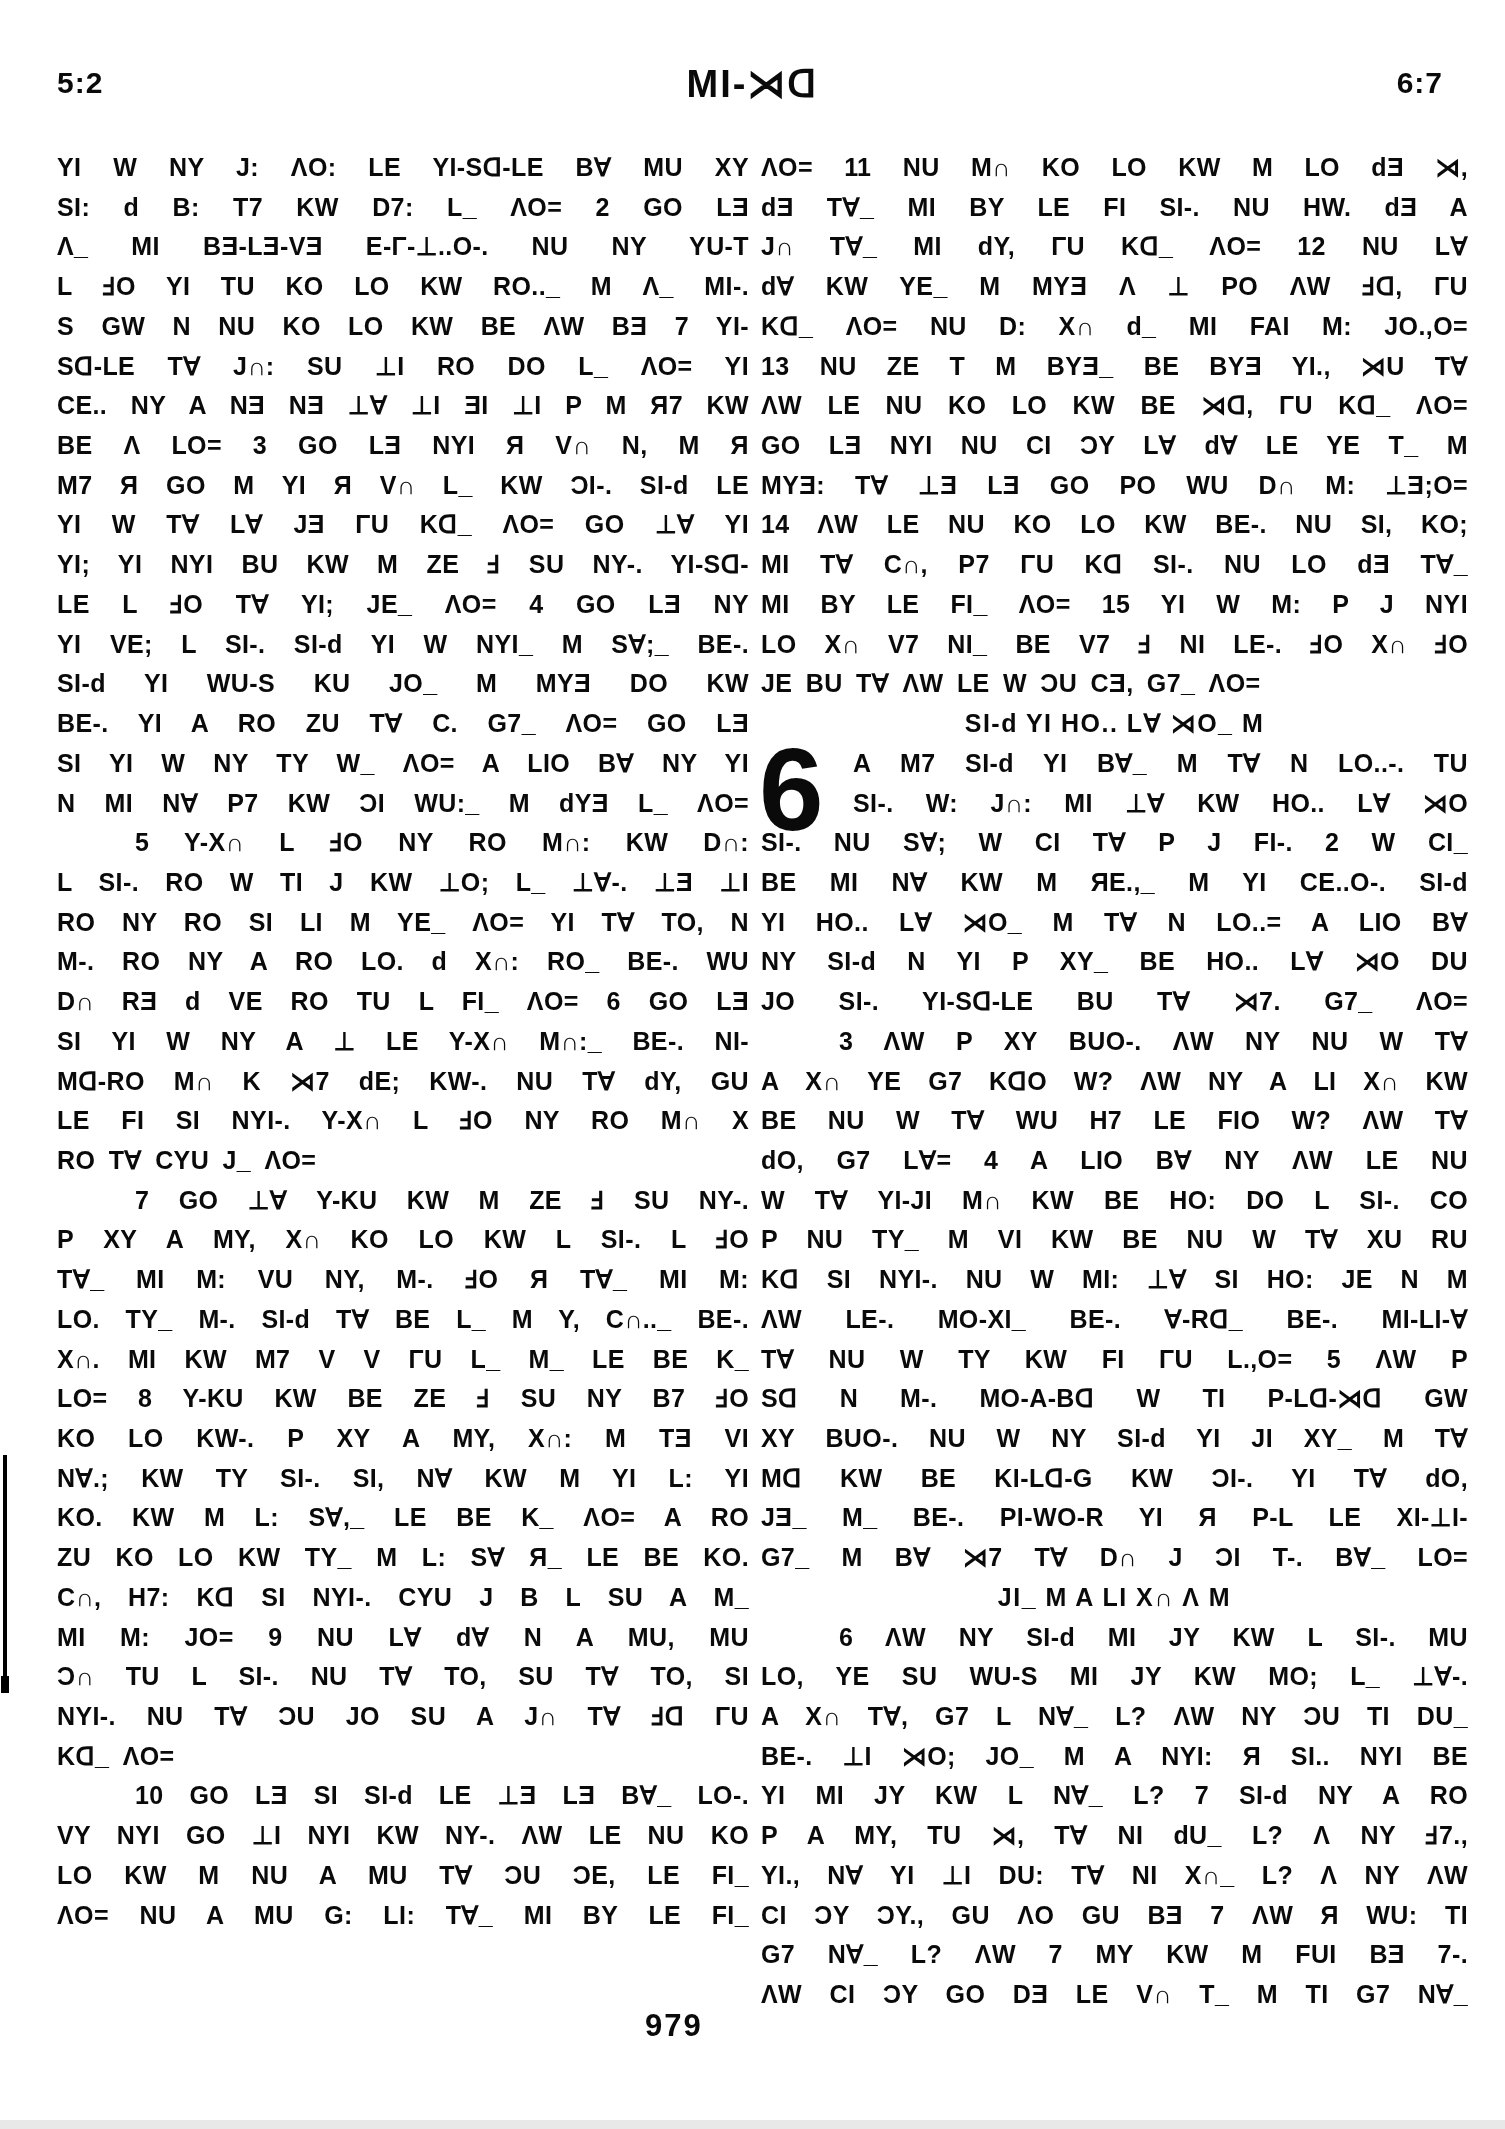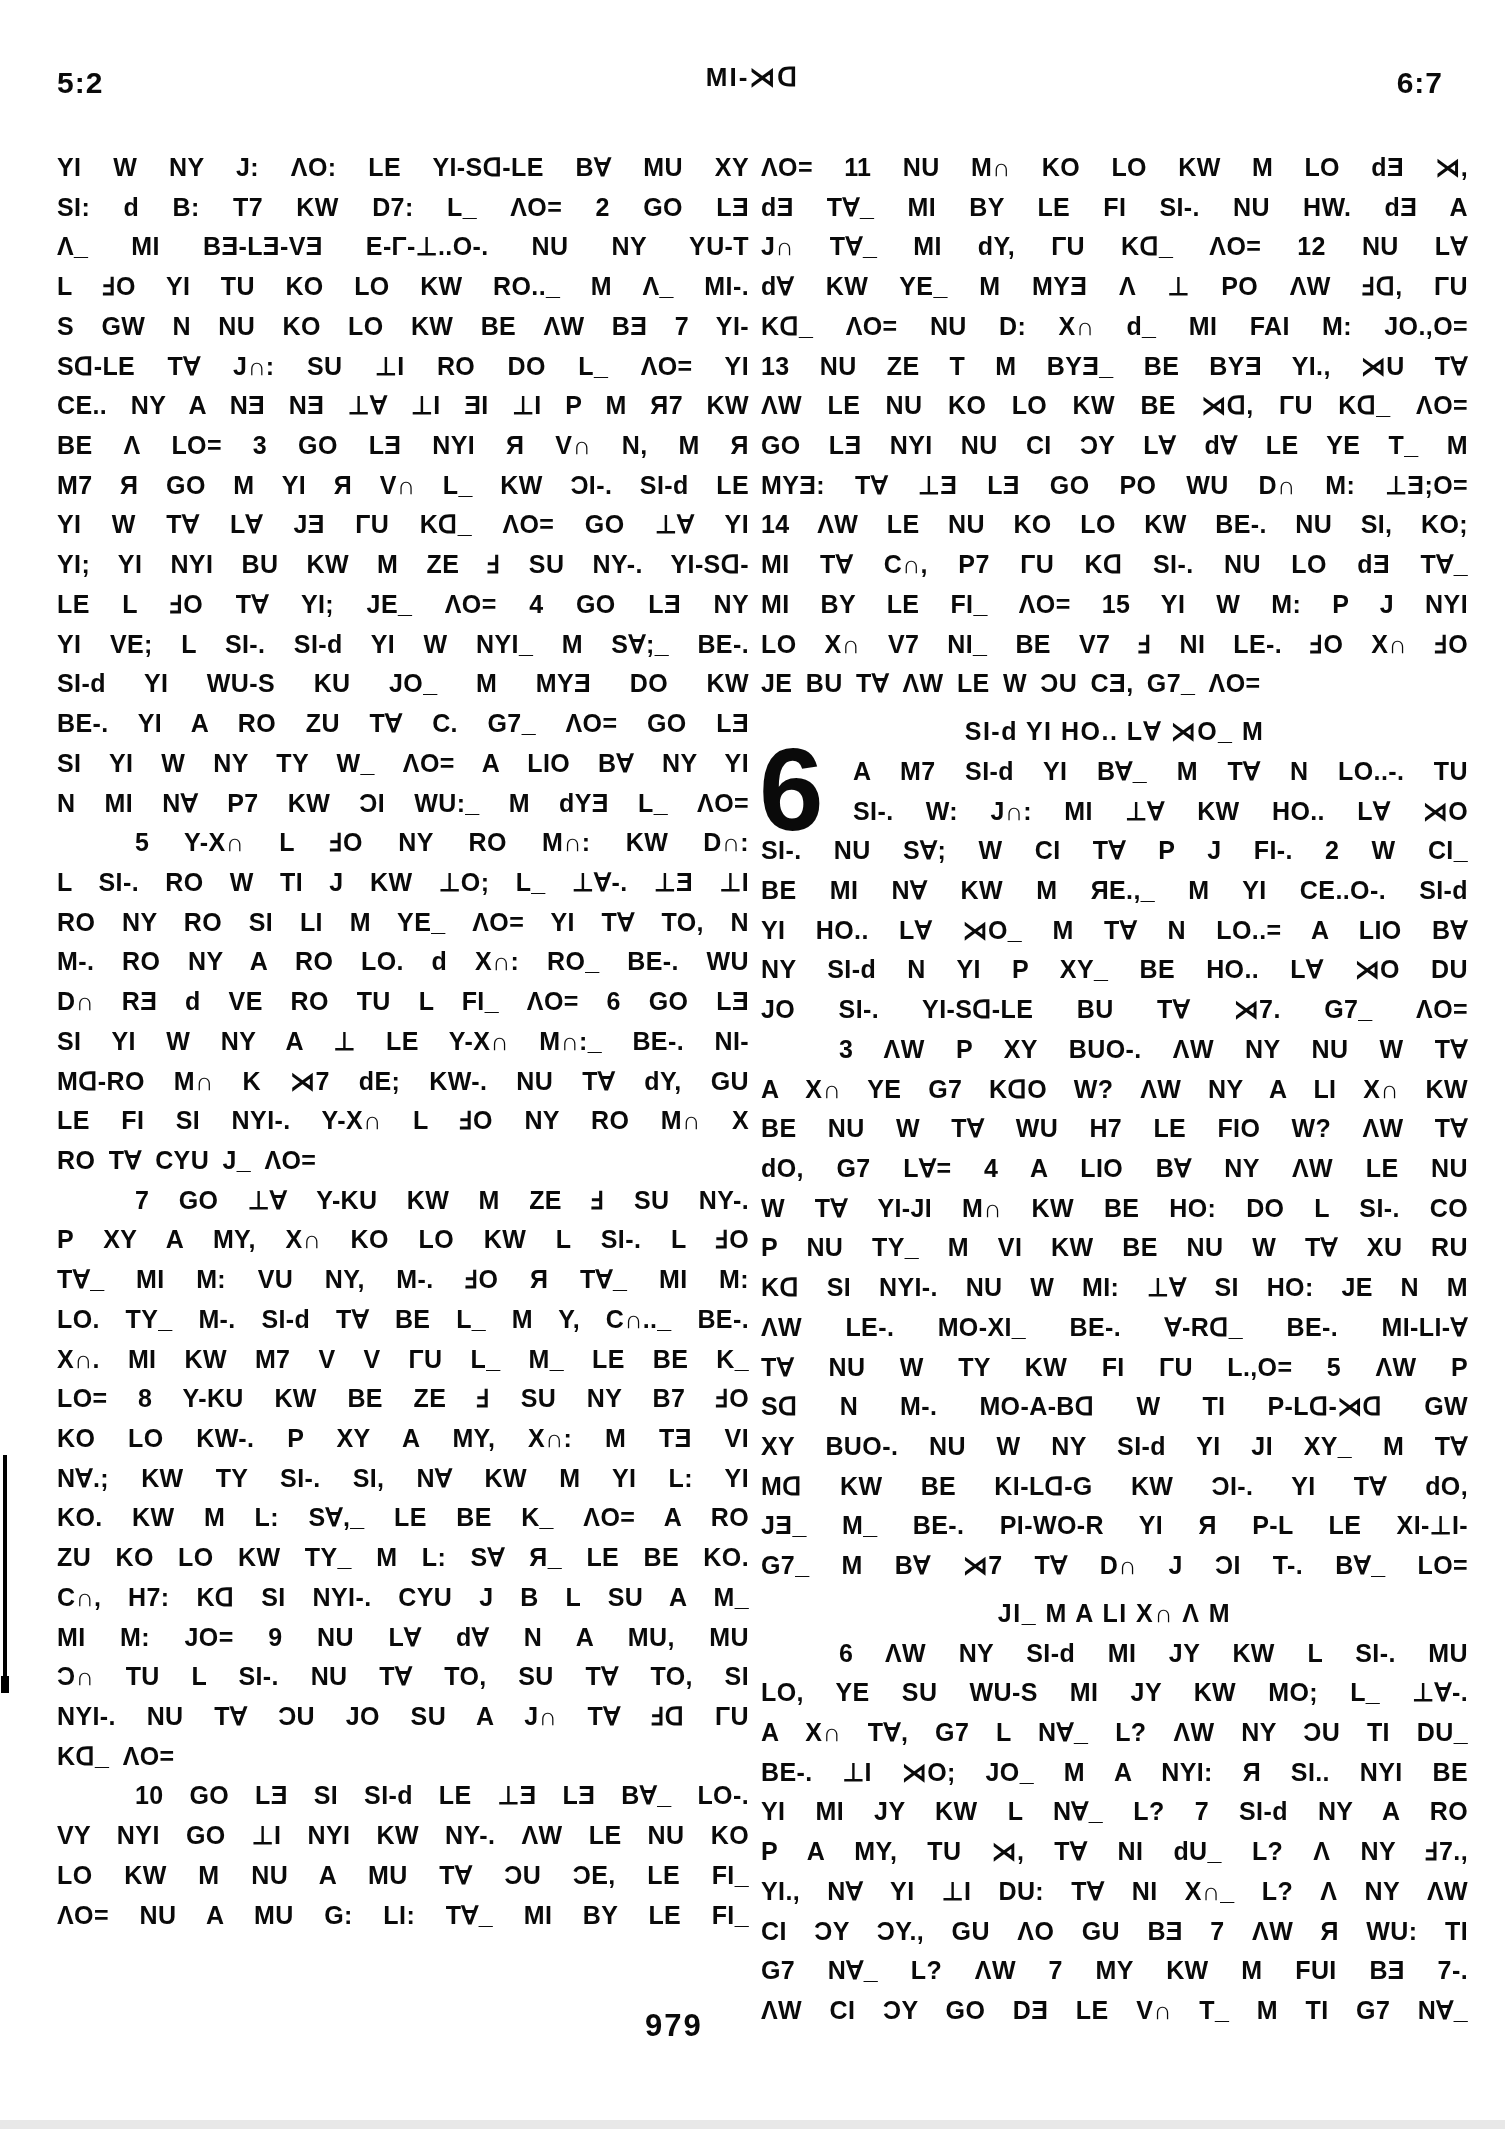--- a/index.html
+++ b/index.html
@@ -5,33 +5,33 @@
   html,body{margin:0;padding:0;background:#e8e8e8;}
   .page{
     position:relative; width:1505px; height:2120px; margin:0 auto;
     background:#ffffff; color:#0a0a0a;
     font-family:Liberation Sans, sans-serif; font-weight:700;
     --lh:39.72px;
     overflow:hidden;
   }
   .runhead-left{position:absolute; left:57px; top:66px; font-size:30px; letter-spacing:1px;}
   .runhead-right{position:absolute; right:62px; top:66px; font-size:30px; letter-spacing:1px;}
-  .runhead-title{position:absolute; left:0; right:0; top:62px; text-align:center; font-size:26px; letter-spacing:2px;}
+  .runhead-title{position:absolute; left:0; right:0; top:62px; text-align:center; font-size:38px; letter-spacing:2px;}
   .col{
     position:absolute; top:148px; font-size:25px; letter-spacing:0.4px;
   }
   .col-left{left:57px; width:692px;}
   .col-right{left:761px; width:707px;}
   .line{
     height:var(--lh); line-height:var(--lh); overflow:hidden;
     text-align:justify; text-align-last:justify; white-space:nowrap;
   }
   .line.s{text-align:left; text-align-last:left; word-spacing:6px;}
   .line.i{padding-left:78px;}
-  .line.h{text-align:center; text-align-last:center; letter-spacing:1.5px;margin-top:8px;}
+  .line.h{text-align:center; text-align-last:center; letter-spacing:1.5px;}
   .line.d{padding-left:92px;}
   .dropcap{
     position:absolute; left:-2px; top:calc(var(--lh) * 15 - 12px);
     font-size:116px; line-height:1; font-weight:700; letter-spacing:0;
   }
   .pagenum{position:absolute; left:645px; top:2008px; font-size:31px; letter-spacing:2px;}
   .edge-mark{position:absolute; background:#000;}
   .edge-line{left:3px; top:1455px; width:4px; height:228px;}
   .edge-blob{left:1px; top:1676px; width:8px; height:17px;}
 </style>

